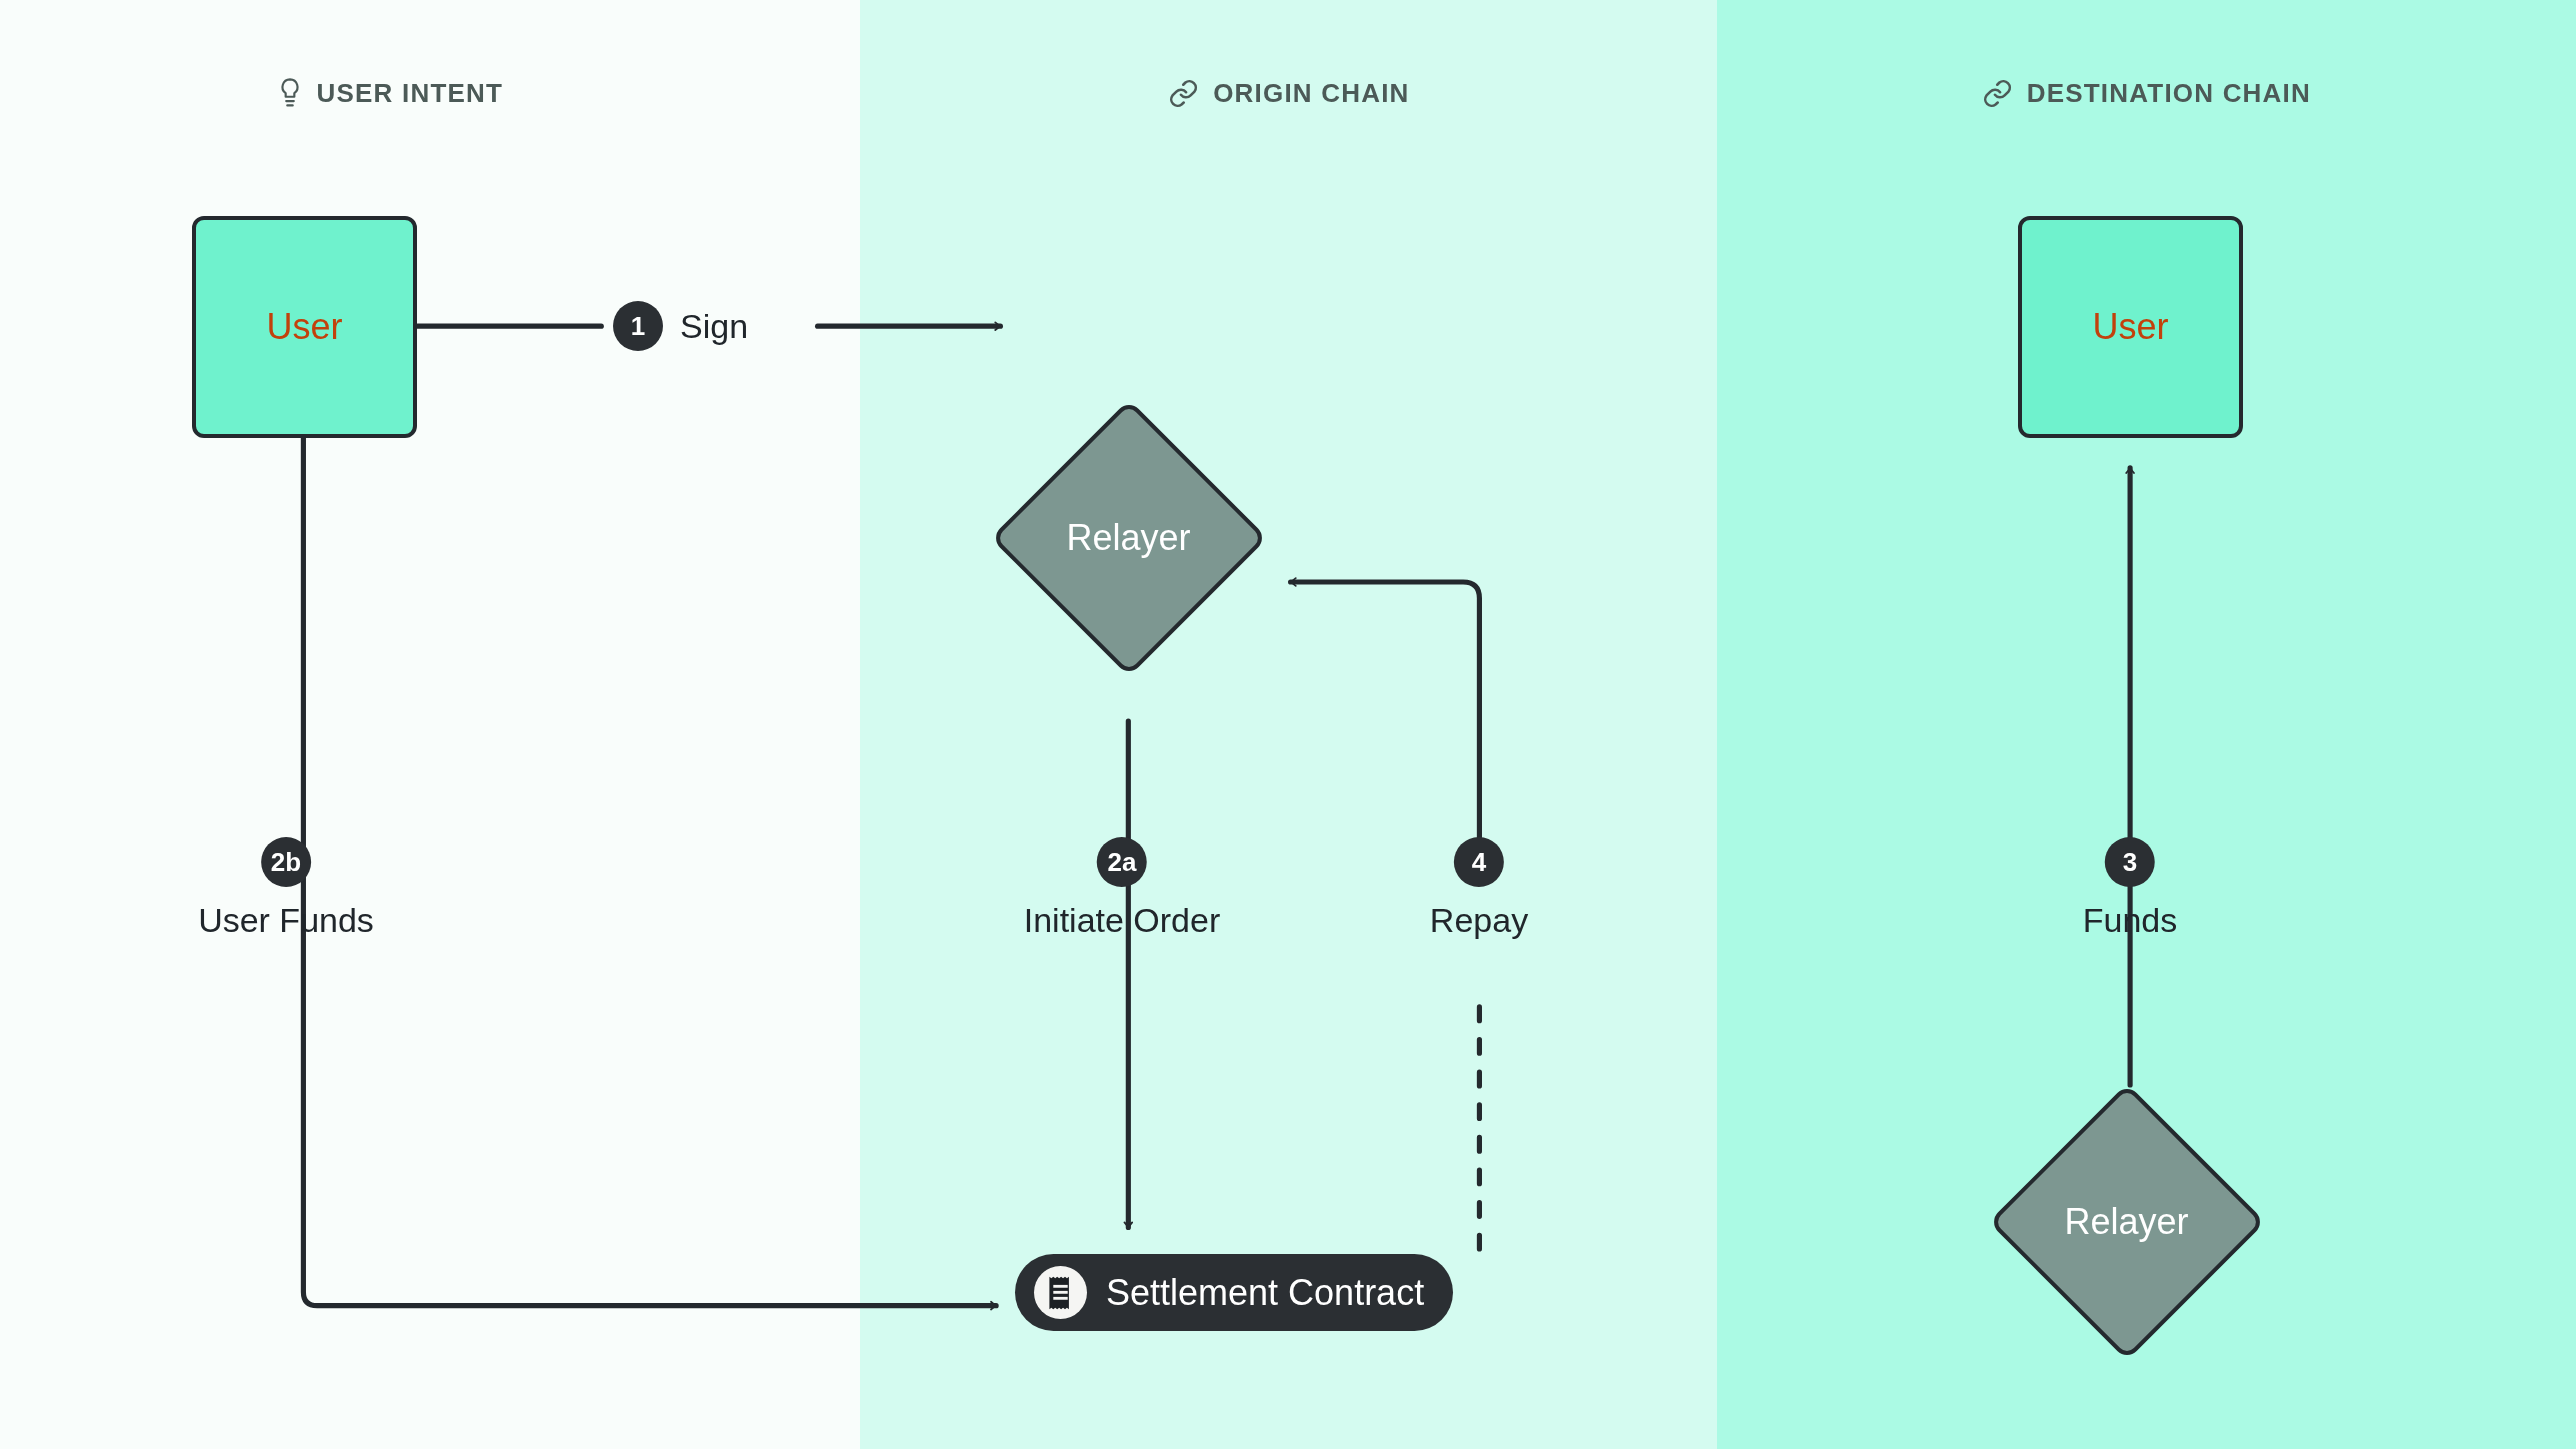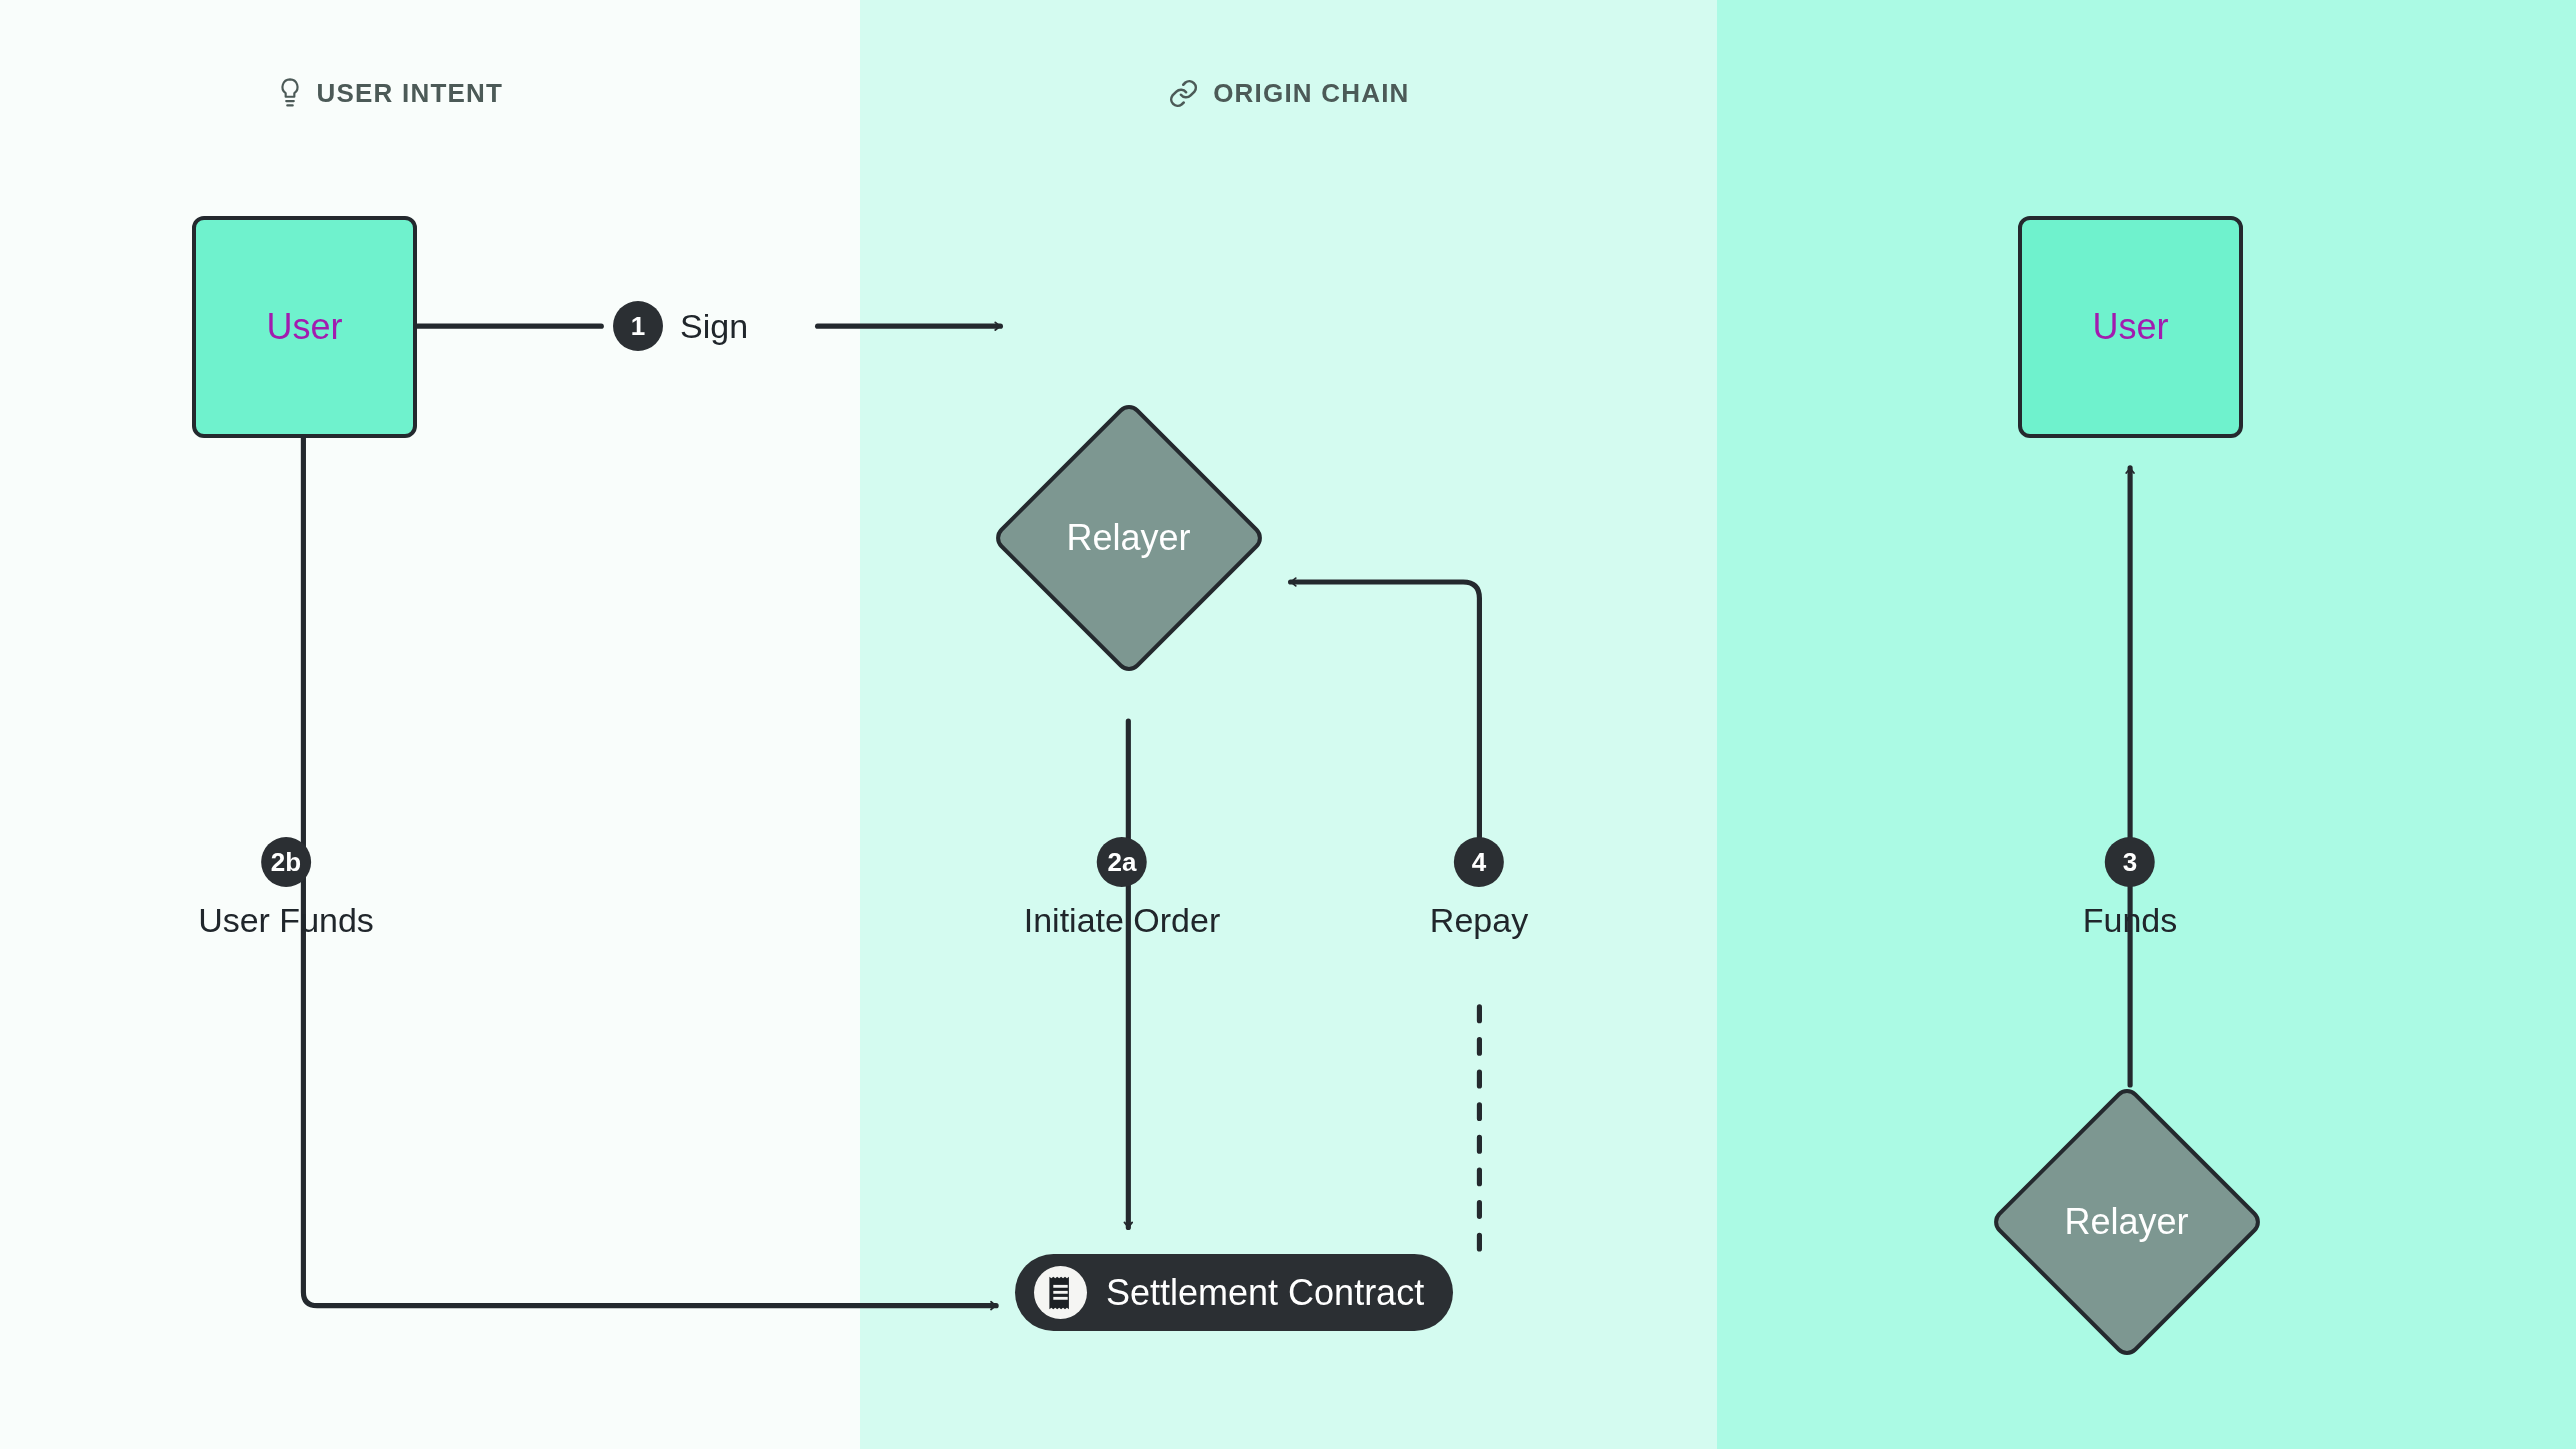--- a/index.html
+++ b/index.html
@@ -52,21 +52,21 @@
   
   .node-box {
     position: absolute;
     box-sizing: border-box;
     background: #6ff2cd;
     border: 4.3px solid #24292e;
     border-radius: 12px;
     display: flex;
     align-items: center;
     justify-content: center;
-    color: #a21caf;
+    color: #c2410c;
     font-size: 36px;
   }
   #user-origin { left: 192px;  top: 216px; width: 225px; height: 222px; }
   #user-dest   { left: 2018px; top: 216px; width: 225px; height: 222px; }
 
   .diamond-wrap {
     position: absolute;
     width: 273px;
     height: 273px;
   }
@@ -180,20 +180,29 @@
   <div class="col-header" id="hdr-origin">
     <span class="hdr-icon">
       <svg width="31" height="31" viewBox="0 0 24 24" fill="none" stroke="#4c5a57" stroke-width="2" stroke-linecap="round" stroke-linejoin="round">
         <path d="M10 13a5 5 0 0 0 7.5.5l3-3a5 5 0 0 0-7-7l-1.7 1.7"></path>
         <path d="M14 11a5 5 0 0 0-7.5-.5l-3 3a5 5 0 0 0 7 7L12.2 19"></path>
       </svg>
     </span>
     <span>ORIGIN CHAIN</span>
   </div>
 
+  <div class="col-header" id="hdr-dest">
+    <span class="hdr-icon">
+      <svg width="31" height="31" viewBox="0 0 24 24" fill="none" stroke="#4c5a57" stroke-width="2" stroke-linecap="round" stroke-linejoin="round">
+        <path d="M10 13a5 5 0 0 0 7.5.5l3-3a5 5 0 0 0-7-7l-1.7 1.7"></path>
+        <path d="M14 11a5 5 0 0 0-7.5-.5l-3 3a5 5 0 0 0 7 7L12.2 19"></path>
+      </svg>
+    </span>
+    <span>DESTINATION CHAIN</span>
+  </div>
 
   <svg class="wires" viewBox="0 0 3000 1688">
     <defs>
       <marker id="arrow" markerWidth="14" markerHeight="14" refX="9.5" refY="6" orient="auto" markerUnits="userSpaceOnUse">
         <path d="M3.5,1.5 L9,6 L3.5,10.5" fill="none" stroke="#24292e" stroke-width="2.1" stroke-linecap="round" stroke-linejoin="round"></path>
       </marker>
     </defs>
 
     <g stroke="#24292e" stroke-width="6" fill="none" stroke-linecap="round" stroke-linejoin="round">
 

